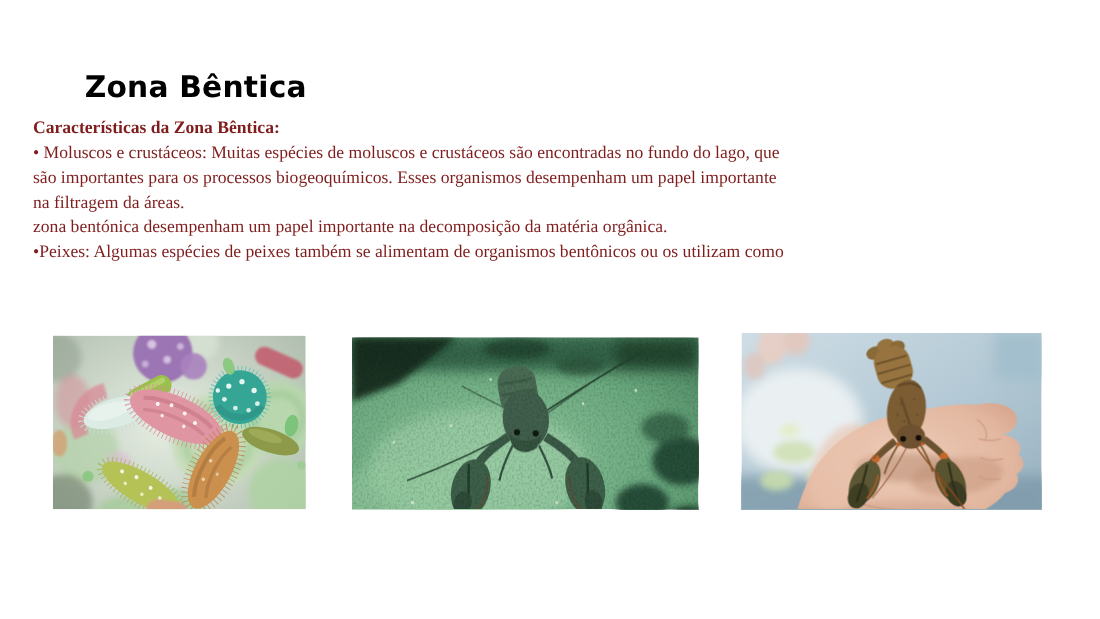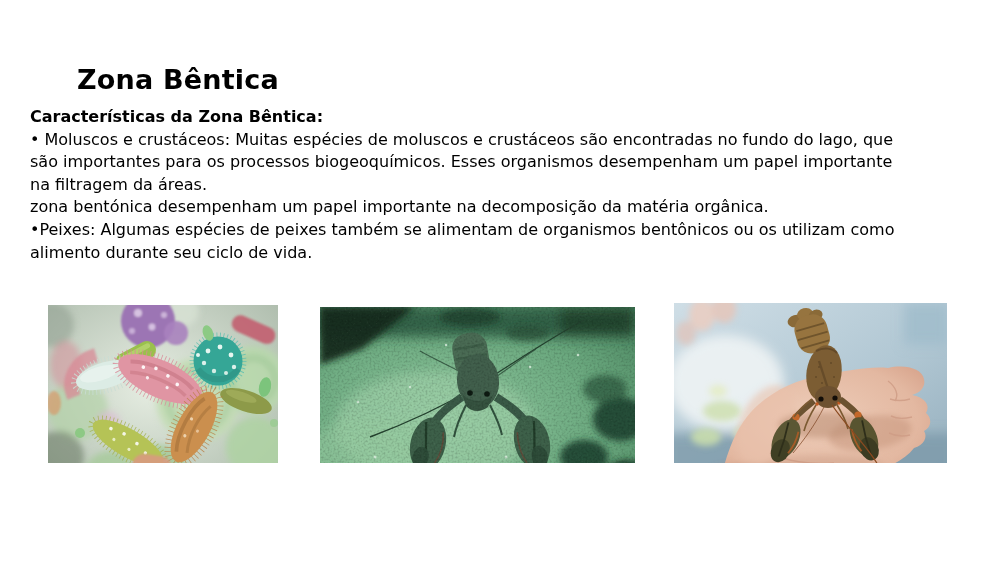--- a/index.html
+++ b/index.html
@@ -6,21 +6,21 @@
   .slide{
     position:relative;width:1000px;height:463px;background:#ffffff;
     font-family:"DejaVu Sans","Liberation Sans",sans-serif;color:#000;overflow:hidden;
   }
   .title{
     position:absolute;left:77px;top:46px;font-size:27px;font-weight:700;
     letter-spacing:0.2px;line-height:32px;white-space:nowrap;
   }
   .textblock{
     position:absolute;left:30px;top:106px;font-size:16px;line-height:22.6px;
-    white-space:nowrap;color:#000000;
+    white-space:nowrap;color:#7f1d1d;font-family:Liberation Serif, serif;
   }
   .textblock .heading{font-weight:700;}
   .photo{position:absolute;overflow:hidden;}
   #photo-bacteria{left:48px;top:305px;width:230px;height:183px;}
   #photo-underwater{left:320px;top:307px;width:315px;height:183px;}
   #photo-hand{left:674px;top:303px;width:273px;height:180px;}
   .photo svg{display:block;width:100%;height:100%;}
 </style>
 </head>
 <body>
@@ -29,21 +29,20 @@
 
   <h1 class="title">Zona Bêntica</h1>
 
   <div class="textblock">
     <div class="heading">Características da Zona Bêntica:</div>
     <div class="line">• Moluscos e crustáceos: Muitas espécies de moluscos e crustáceos são encontradas no fundo do lago, que</div>
     <div class="line">são importantes para os processos biogeoquímicos. Esses organismos desempenham um papel importante</div>
     <div class="line">na filtragem da áreas.</div>
     <div class="line">zona bentónica desempenham um papel importante na decomposição da matéria orgânica.</div>
     <div class="line">•Peixes: Algumas espécies de peixes também se alimentam de organismos bentônicos ou os utilizam como</div>
-    <div class="line">alimento durante seu ciclo de vida.</div>
   </div>
 
   <div class="photo" id="photo-bacteria">
     <svg viewBox="0 0 230 183" preserveAspectRatio="none">
       <defs>
         <radialGradient id="p1bg" cx="45%" cy="45%" r="80%">
           <stop offset="0" stop-color="#e6ede2"></stop>
             <stop offset="1" stop-color="#a9b8a8"></stop>
         </radialGradient>
         <filter id="b6" x="-40%" y="-40%" width="180%" height="180%">

